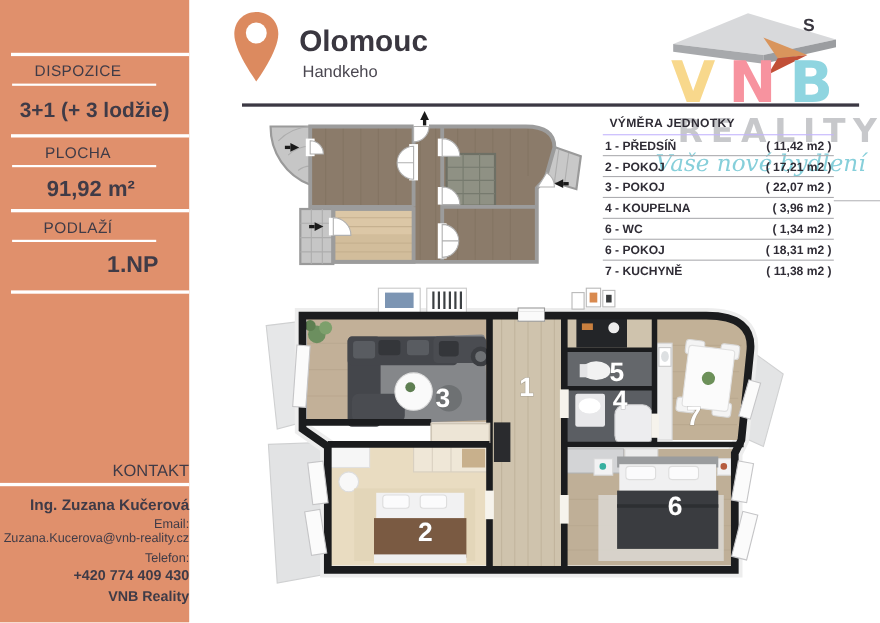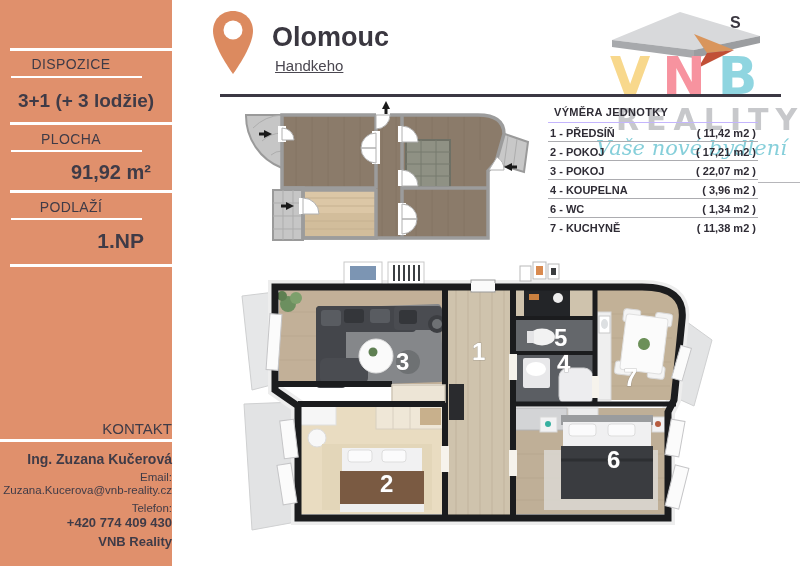--- a/index.html
+++ b/index.html
@@ -9,21 +9,21 @@
   .sidebar{position:absolute;left:0;top:0;width:172px;height:566px;background:#E0906C;color:#3F3B47;}
   .sb-line{position:absolute;left:10px;right:0;height:3px;background:#ffffff;}
   .sb-line-full{position:absolute;left:0;right:0;height:3px;background:#ffffff;}
   .sb-label{position:absolute;left:0;right:30px;text-align:center;font-size:14px;letter-spacing:.4px;}
   .sb-underline{position:absolute;left:11px;width:131px;height:2px;background:#ffffff;}
   .sb-value{position:absolute;left:0;right:0;font-weight:bold;}
   .sb-contact{position:absolute;left:0;right:0;text-align:right;}
   
   .pin{position:absolute;left:212px;top:10px;}
   .city{position:absolute;left:272px;top:22px;font-size:27px;font-weight:bold;color:#3A3740;}
-  .street{position:absolute;left:275px;top:57px;font-size:15px;color:#4A4750;text-decoration:underline;}
+  .street{position:absolute;left:275px;top:57px;font-size:15px;color:#4A4750;}
   .divider{position:absolute;left:220px;top:94px;width:561px;height:3px;background:#3B3843;z-index:5;}
   
   .logo{position:absolute;left:596px;top:4px;width:204px;height:170px;z-index:1;}
   .logo-letters{position:absolute;left:14px;top:46px;display:flex;gap:12px;
       font-size:52px;font-weight:800;font-family:"DejaVu Sans",sans-serif;line-height:1;}
   .logo-word{position:absolute;left:20px;top:98px;font-size:30px;font-weight:bold;
       letter-spacing:7px;color:#C7C8CB;font-family:"DejaVu Sans",sans-serif;}
   .logo-tagline{position:absolute;left:0px;top:132px;width:210px;font-size:21px;font-style:italic;
       font-family:"DejaVu Serif",serif;color:#86CFDA;white-space:nowrap;}
   
@@ -46,21 +46,21 @@
 <div class="sidebar">
   <div class="sb-line" style="top:48px"></div>
 
   <div class="sb-label" style="top:56px">DISPOZICE</div>
   <div class="sb-underline" style="top:76px"></div>
   <div class="sb-value" style="top:90px;font-size:19px;text-align:center">3+1 (+ 3 lodžie)</div>
 
   <div class="sb-line" style="top:122px"></div>
   <div class="sb-label" style="top:131px">PLOCHA</div>
   <div class="sb-underline" style="top:150px"></div>
-  <div class="sb-value" style="top:161px;font-size:20px;text-align:right;padding-right:21px">91,92 m²</div>
+  <div class="sb-value" style="top:161px;font-size:20px;text-align:center;padding-right:7px">91,92 m²</div>
 
   <div class="sb-line" style="top:190px"></div>
   <div class="sb-label" style="top:199px">PODLAŽÍ</div>
   <div class="sb-underline" style="top:218px"></div>
   <div class="sb-value" style="top:229px;font-size:21px;text-align:right;padding-right:28px">1.NP</div>
 
   <div class="sb-line" style="top:264px"></div>
 
   <div class="sb-contact" style="top:420px;font-size:15px">KONTAKT</div>
   <div class="sb-line-full" style="top:439px"></div>
@@ -115,20 +115,24 @@
       </div>
       <div class="trow">
         <span>4 - KOUPELNA</span>
         <span>( 3,96 m2 )</span>
       </div>
       <div class="trow">
         <span>6 - WC</span>
         <span>( 1,34 m2 )</span>
       </div>
       <div class="trow">
+        <span>6 - POKOJ</span>
+        <span>( 18,31 m2 )</span>
+      </div>
+      <div class="trow">
         <span>7 - KUCHYNĚ</span>
         <span>( 11,38 m2 )</span>
       </div>
     </div>
 </div>
 <div class="row3-ext"></div>
 
 <svg class="plan2d" width="296" height="156" viewBox="0 0 296 156">
 
   <g>

